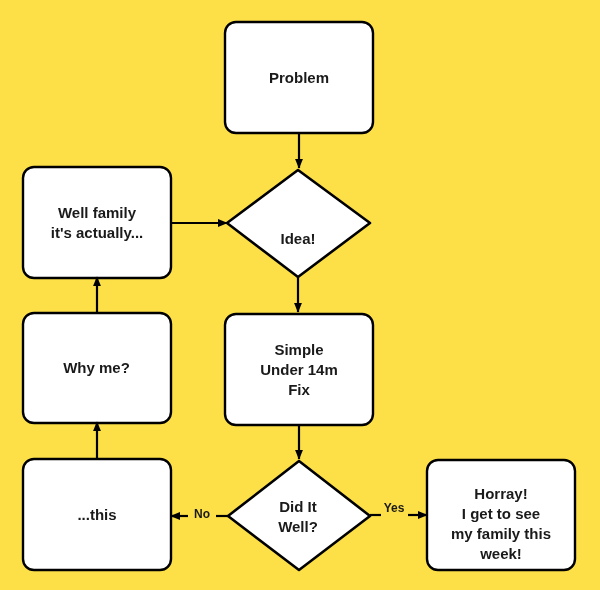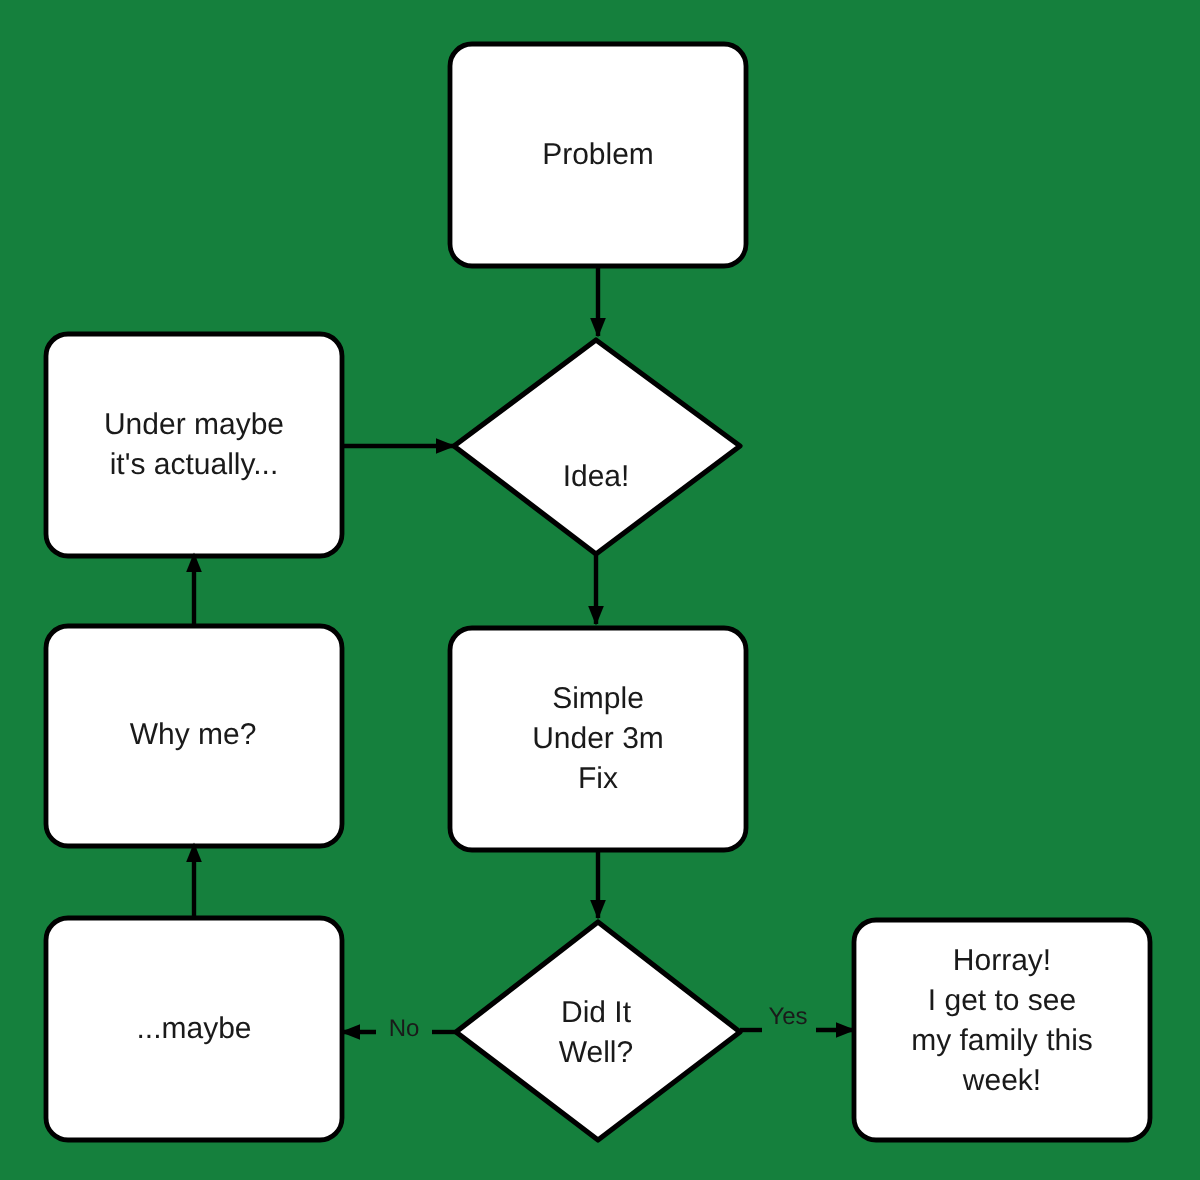--- a/index.html
+++ b/index.html
@@ -12,21 +12,22 @@
     width: 600px;
     height: 590px;
     font-family: "Liberation Sans", sans-serif;
     color: #000000;
     overflow: hidden;
   }
   #canvas {
     position: relative;
     width: 600px;
     height: 590px;
-    background: #15803d;
+    background: #fde047;
+    font-weight: bold;
   }
   #diagram-svg {
     position: absolute;
     top: 0;
     left: 0;
     width: 600px;
     height: 590px;
   }
   .node-label {
     position: absolute;
@@ -51,21 +52,21 @@
     white-space: nowrap;
   }
   
   #label-problem     { left: 225px; top:  22px; width: 148px; height: 111px; }
   #label-idea        { left: 250px; top: 212px; width:  96px; height:  54px; }
   #label-wellmaybe   { left:  23px; top: 167px; width: 148px; height: 111px; }
   #label-whyme       { left:  23px; top: 313px; width: 147px; height: 110px; }
   #label-nope        { left:  23px; top: 459px; width: 148px; height: 111px; }
   #label-simplefix   { left: 225px; top: 314px; width: 148px; height: 111px; }
   #label-diditwork   { left: 250px; top: 489px; width:  96px; height:  56px; }
-  #label-horray      { left: 427px; top: 456px; width: 148px; height: 110px; }
+  #label-horray      { left: 427px; top: 469px; width: 148px; height: 110px; }
   
   #label-no          { left: 189px; top: 506px; width: 26px; }
   #label-yes         { left: 379px; top: 500px; width: 30px; }
 </style>
 </head>
 <body>
 
 <div id="canvas">
 
   <svg id="diagram-svg" viewBox="0 0 600 590" xmlns="http://www.w3.org/2000/svg">
@@ -107,29 +108,29 @@
 
     <line x1="97" y1="313" x2="97" y2="277" stroke="#000000" stroke-width="2.2" marker-end="url(#arrow)"></line>
 
     <line x1="171" y1="223" x2="227" y2="223" stroke="#000000" stroke-width="2.2" marker-end="url(#arrow)"></line>
   </svg>
 
   <div class="node-label" id="label-problem">Problem</div>
 
   <div class="node-label" id="label-idea">Idea!</div>
 
-  <div class="node-label" id="label-wellmaybe">Under maybe
+  <div class="node-label" id="label-wellmaybe">Well family
 it's actually...</div>
 
   <div class="node-label" id="label-whyme">Why me?</div>
 
-  <div class="node-label" id="label-nope">...maybe</div>
+  <div class="node-label" id="label-nope">...this</div>
 
   <div class="node-label" id="label-simplefix">Simple
-Under 3m
+Under 14m
 Fix</div>
 
   <div class="node-label" id="label-diditwork">Did It
 Well?</div>
 
   <div class="node-label" id="label-horray">Horray!
 I get to see
 my family this
 week!</div>
 

